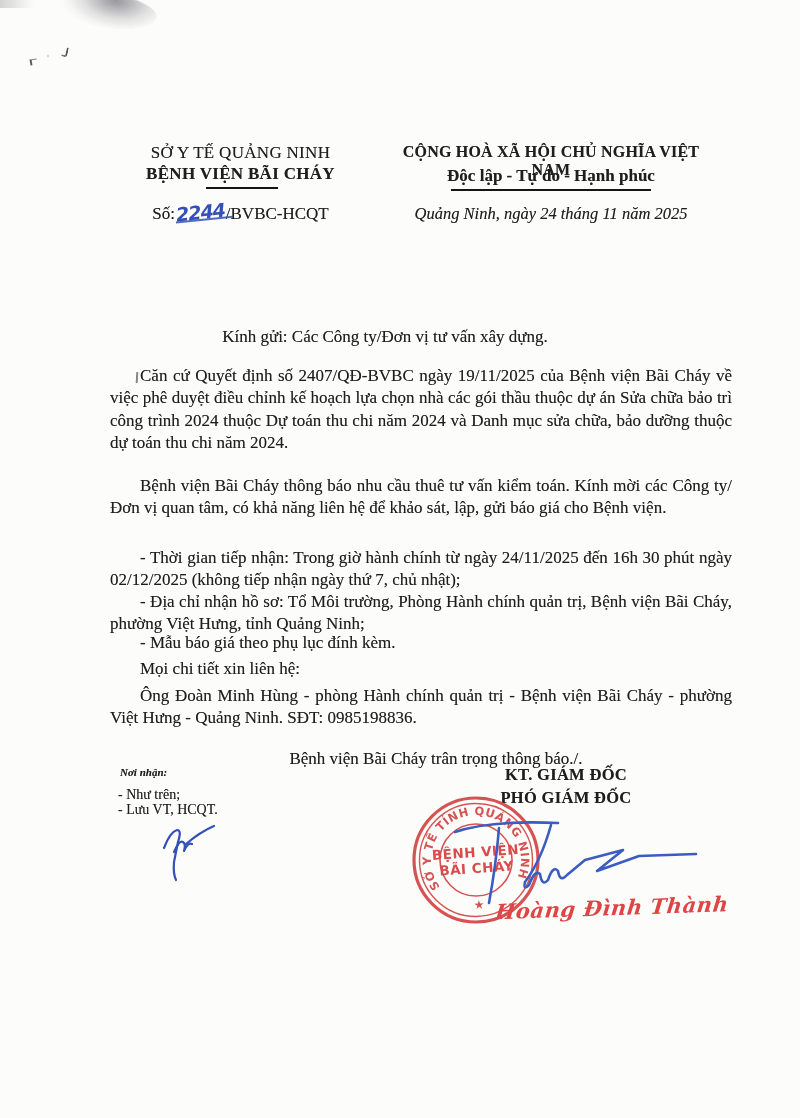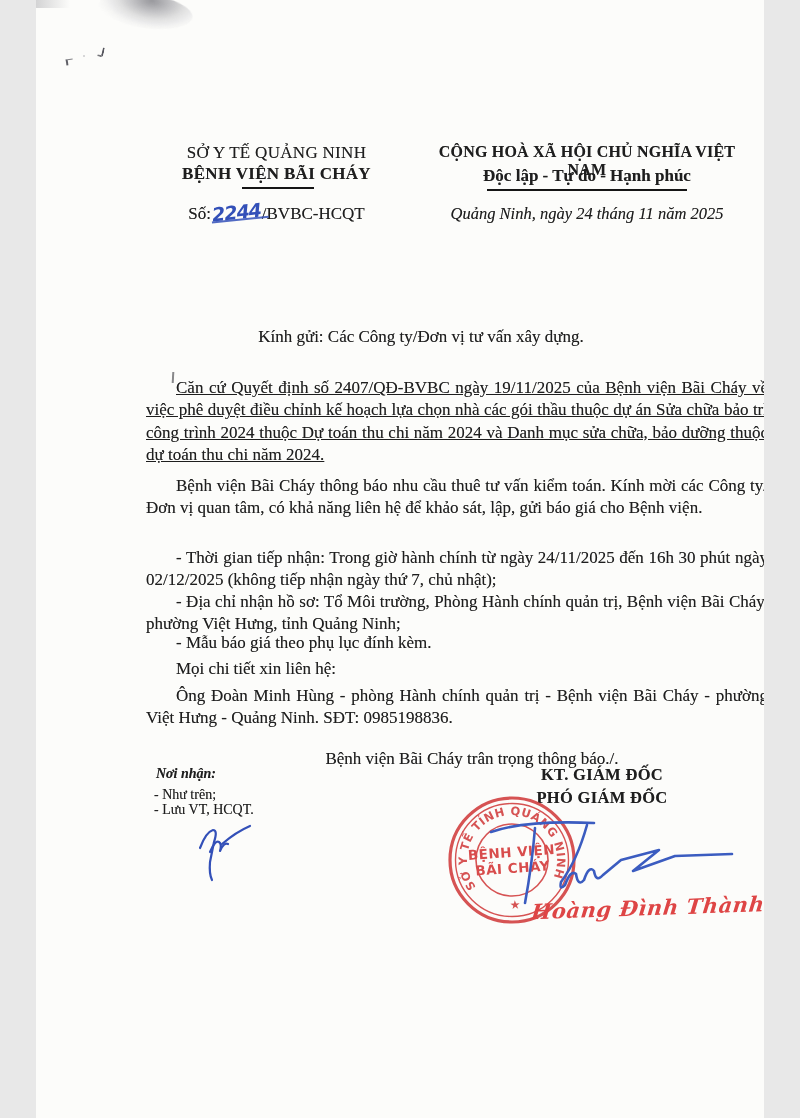--- a/index.html
+++ b/index.html
@@ -1,17 +1,17 @@
 <!DOCTYPE html>
 <html><head>
 <meta charset="utf-8">
 <style>
   html,body{margin:0;padding:0;background:#e8e8e8;}
   .page{
-    position:relative; width:728px; height:1118px; margin:0 auto;
+    position:relative; width:800px; height:1118px; margin:0 auto;
     background:#fcfcfa; overflow:hidden;
     font-family:"Liberation Serif", serif; color:#1e1e1e;
     text-shadow:0 0 .4px rgba(20,20,20,.45);
   }
   .abs{position:absolute;}
   .center{text-align:center;}
   
   .org-parent{left:103px; top:143px; width:275px; font-size:17px; letter-spacing:.3px;}
   .org-name{left:103px; top:164px; width:275px; font-weight:bold; font-size:17px; letter-spacing:.3px;}
   .org-underline{left:206px; top:187px; width:72px; height:2px; background:#151515;}
@@ -26,25 +26,25 @@
     background:#3350b8; opacity:.85;
   }
   .doc-subject{left:106px; top:226px; width:268px; font-size:14.5px; line-height:18.5px;}
   .national-title{left:383px; top:143px; width:336px; font-weight:bold; font-size:16px; letter-spacing:.2px;}
   .national-motto{left:383px; top:166px; width:336px; font-weight:bold; font-size:17px;}
   .motto-underline{left:451px; top:189px; width:200px; height:1.6px; background:#151515;}
   .place-date{left:383px; top:204px; width:336px; font-style:italic; font-size:16.5px;}
   
   .salutation{left:45px; top:327px; width:680px; font-size:17px;}
   .para{left:110px; width:622px; font-size:17px; line-height:22.4px; text-align:justify; text-indent:30px;}
-  .p1{top:377px;text-decoration:underline;} .p2{top:475px;} .p3{top:547px;} .p4{top:591px;}
+  .p1{top:365px;} .p2{top:475px;} .p3{top:547px;} .p4{top:591px;}
   .p5{top:632px; text-align:left;} .p6{top:658px; text-align:left;}
   .p7{top:685px;} .p8{top:748px; text-align:center;}
   
-  .recipients-label{left:120px; top:766px; font-size:14px; font-weight:bold; font-style:italic;}
+  .recipients-label{left:120px; top:766px; font-size:11px; font-weight:bold; font-style:italic;}
   .recipient-0{left:118px; top:787px; font-size:14px;}
   .recipient-1{left:118px; top:802px; font-size:14px;}
   .signer-titles{left:450px; top:764px; width:232px; font-weight:bold; font-size:16.5px; line-height:22.5px; letter-spacing:.3px;}
   .stamp-svg{left:408px; top:792px; z-index:2;}
   .sig-svg{left:430px; top:795px; z-index:3;}
   .paraph-svg{left:150px; top:818px;}
   .signer-name{
     left:496px; top:896px; width:190px; z-index:4;
     font-family:"DejaVu Serif", serif; font-style:italic; font-weight:bold;
     font-size:21px; color:#de4545; transform:skewX(-8deg) rotate(-2deg);

